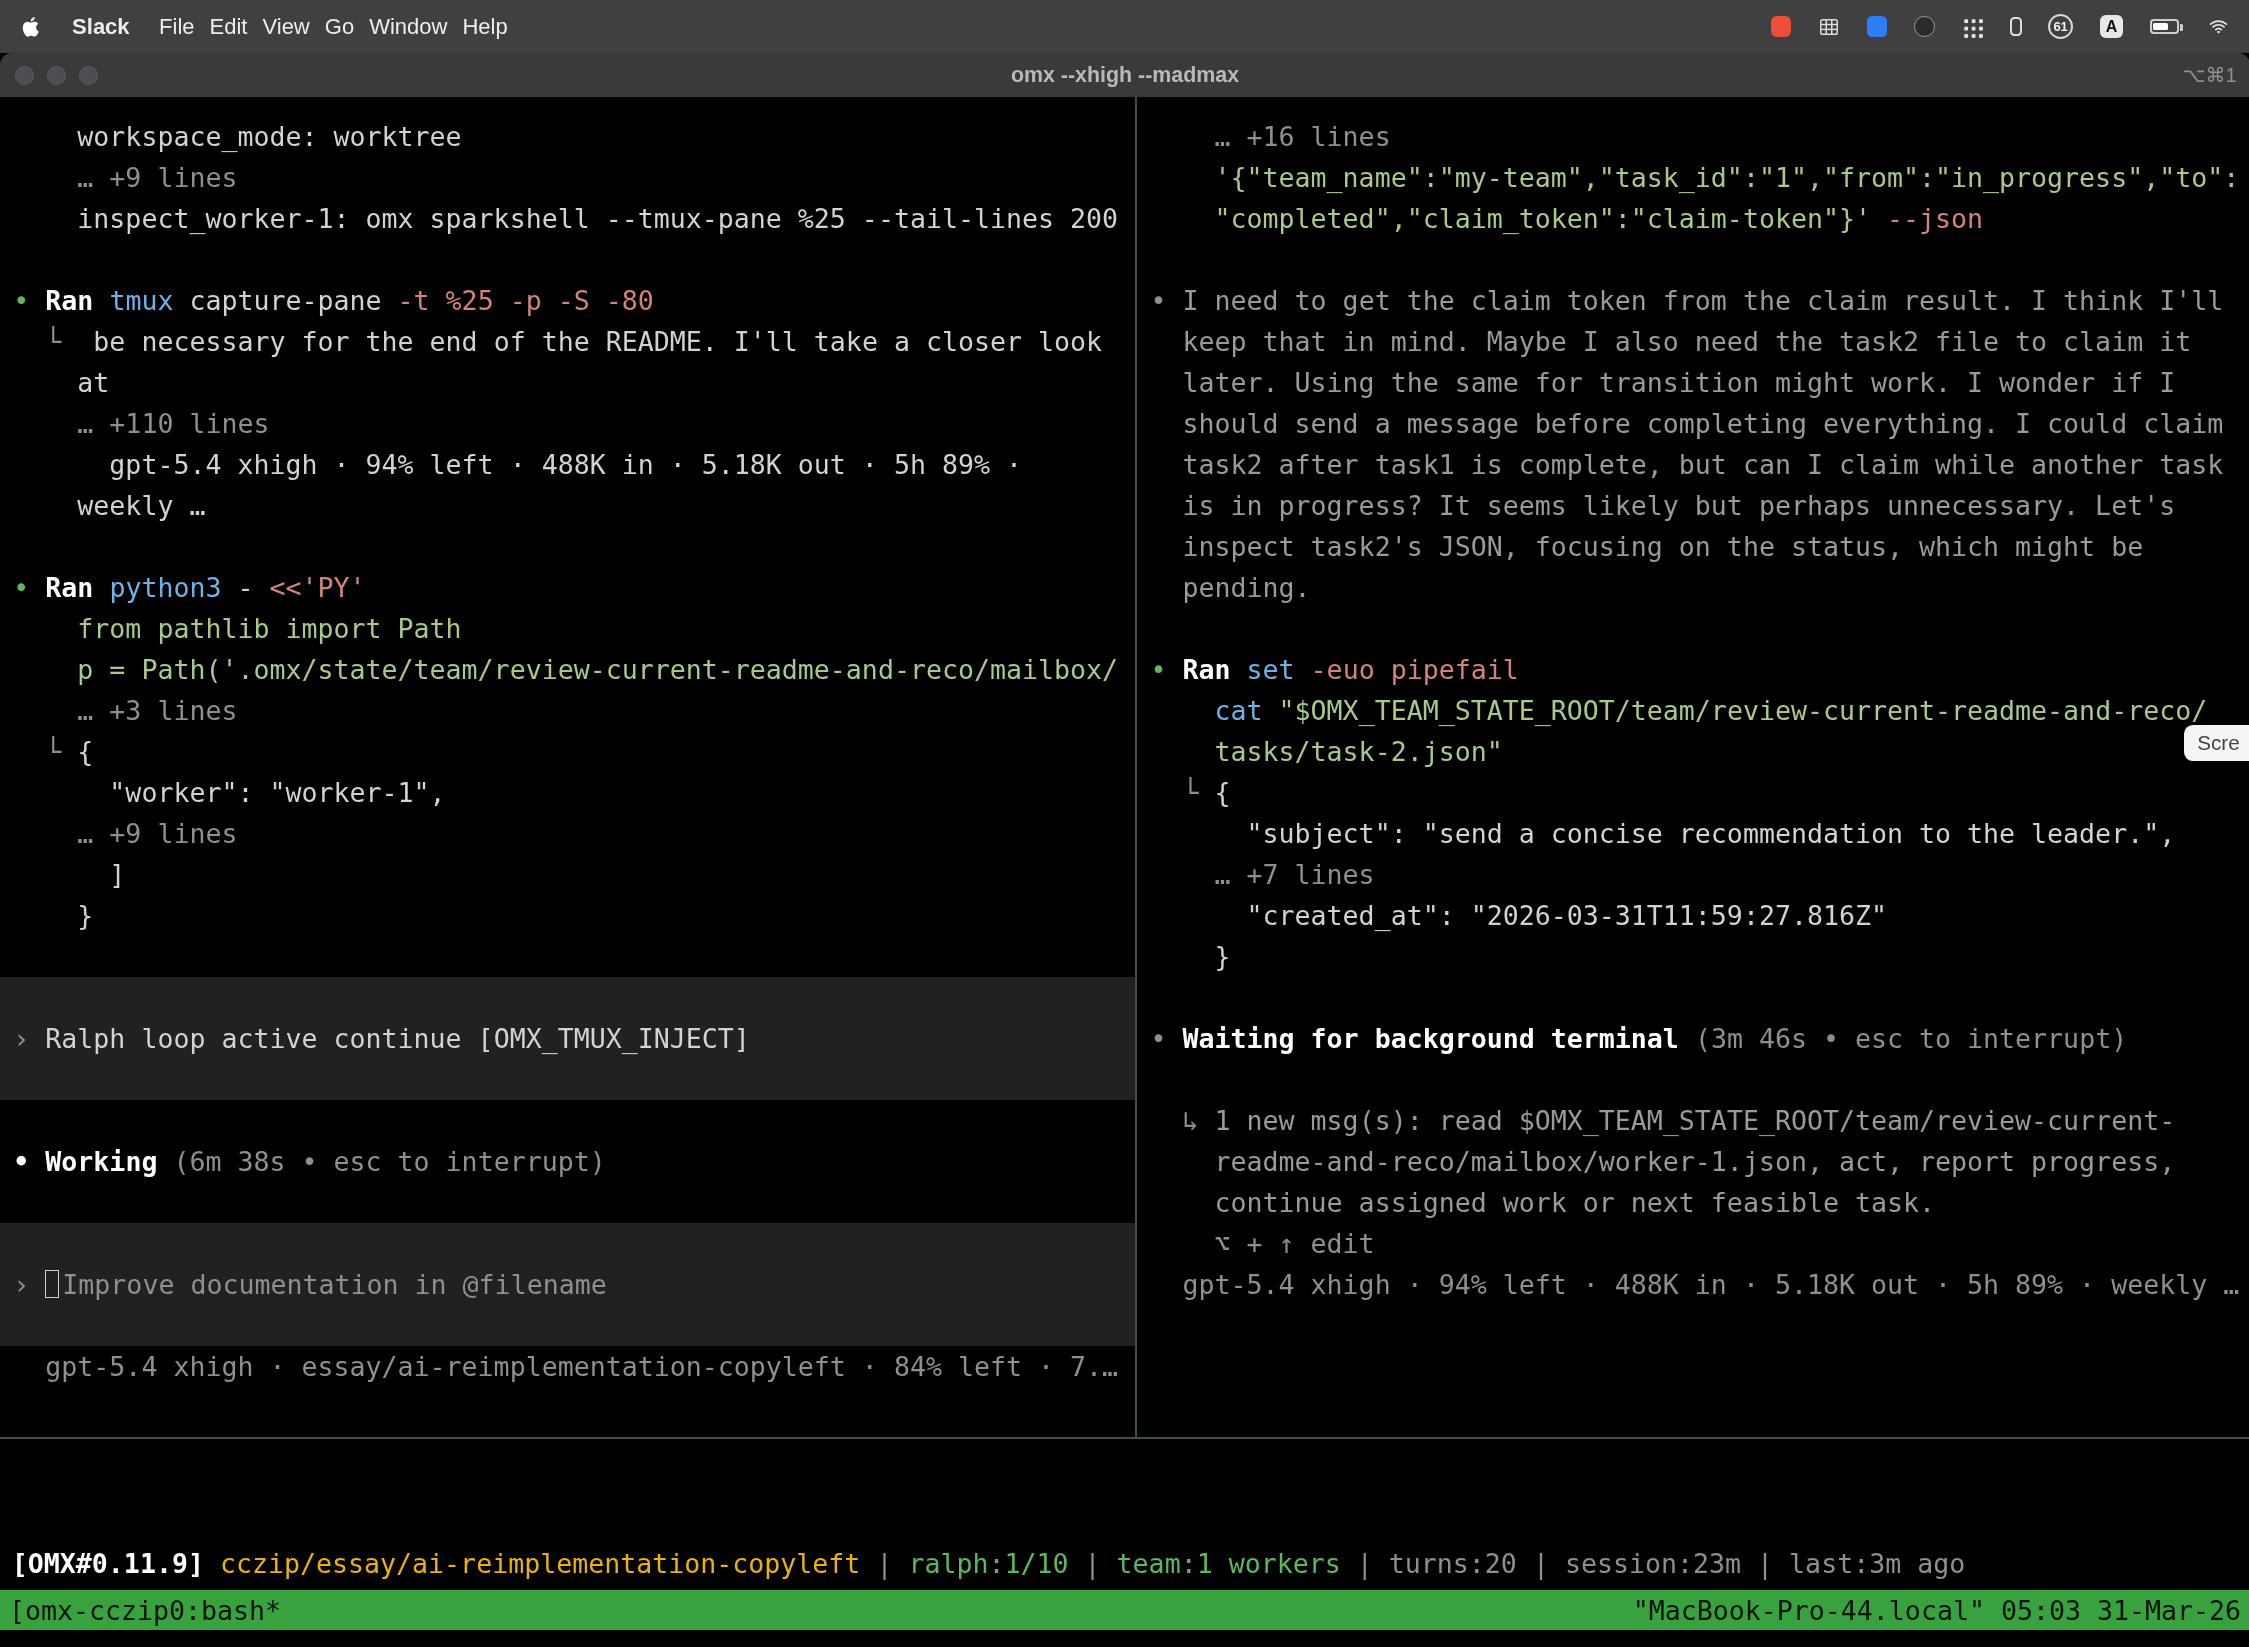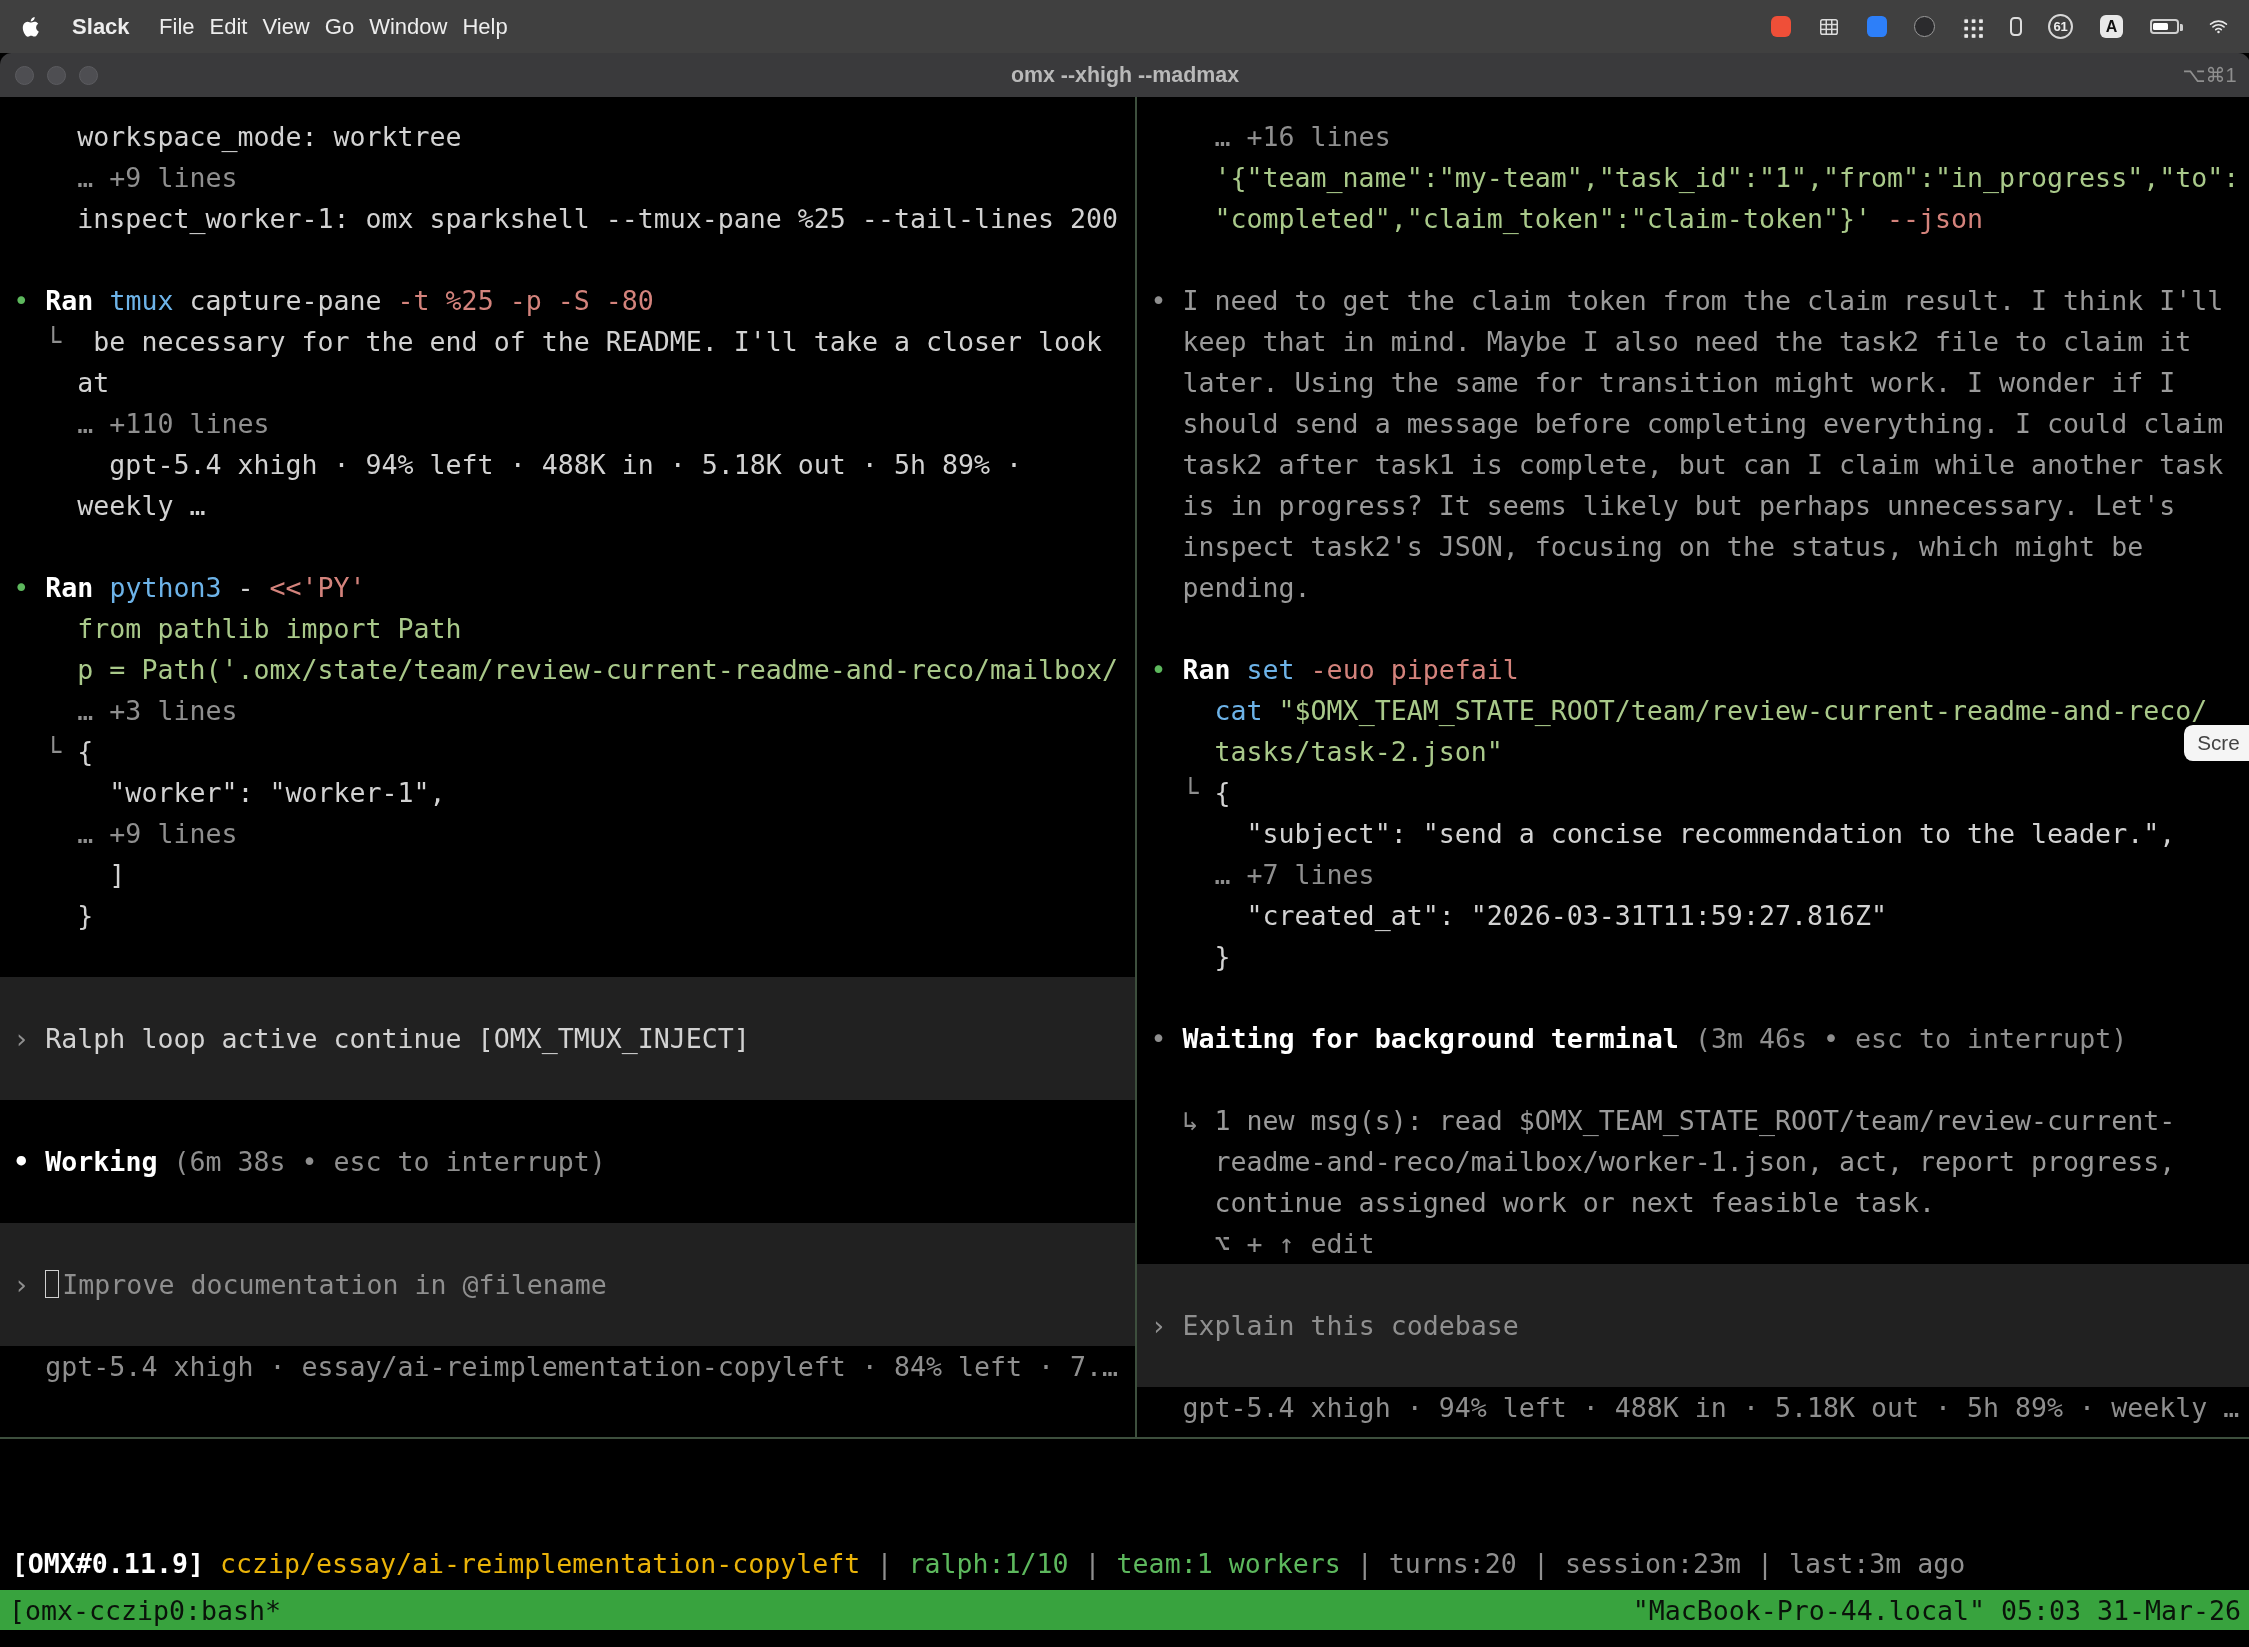--- a/index.html
+++ b/index.html
@@ -183,21 +183,20 @@
       <div class="term-line"><span class="t-g">    … +7 lines</span></div>
       <div class="term-line"><span class="t-d">      "created_at": "2026-03-31T11:59:27.816Z"</span></div>
       <div class="term-line"><span class="t-d">    }</span></div>
       <div class="term-line"></div>
       <div class="term-line"><span class="t-g">• </span><span class="t-b">Waiting for background terminal </span><span class="t-g">(3m 46s • esc to interrupt)</span></div>
       <div class="term-line"></div>
       <div class="term-line"><span class="t-g">  ↳ </span><span class="t-i">1 new msg(s): read $OMX_TEAM_STATE_ROOT/team/review-current-</span></div>
       <div class="term-line"><span class="t-i">    readme-and-reco/mailbox/worker-1.json, act, report progress,</span></div>
       <div class="term-line"><span class="t-i">    continue assigned work or next feasible task.</span></div>
       <div class="term-line"><span class="t-g">    ⌥ + ↑ edit</span></div>
-      <div class="term-band"><span class="t-g">› </span><span class="t-g">Explain this codebase</span></div>
       <div class="term-line"><span class="t-g">  gpt-5.4 xhigh · 94% left · 488K in · 5.18K out · 5h 89% · weekly …</span></div>
     </div>
 </div>
 
 <div class="divider-h"></div>
 
 <div class="omx-footer">
   <div id="omx-status" class="term-line" style="padding-left:0;"><span class="t-b">[OMX#0.11.9]</span><span class="t-d"> </span><span class="t-p">cczip/essay/ai-reimplementation-copyleft</span><span class="t-g"> | </span><span class="t-G">ralph:1/10</span><span class="t-g"> | </span><span class="t-G">team:1 workers</span><span class="t-g"> | </span><span class="t-g">turns:20</span><span class="t-g"> | </span><span class="t-g">session:23m</span><span class="t-g"> | </span><span class="t-g">last:3m ago</span></div>
 </div>
 

